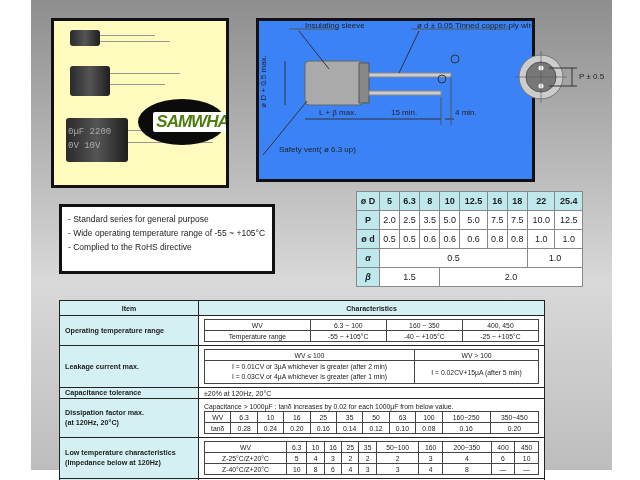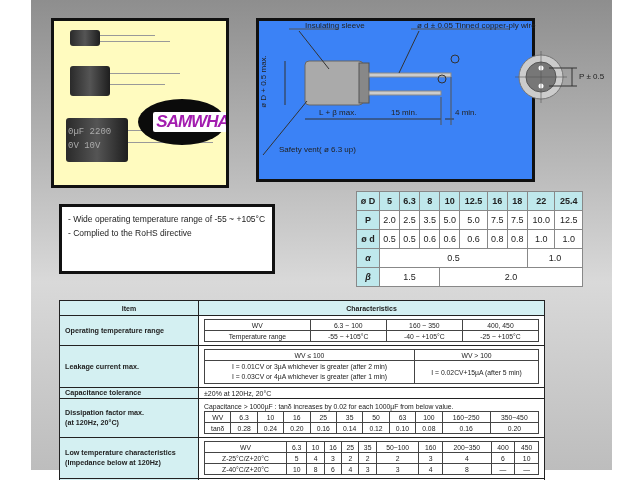--- a/index.html
+++ b/index.html
@@ -7,21 +7,21 @@
          font-family:"Liberation Sans", sans-serif; color:#222; }
   .panel { position:absolute; left:31px; top:0; width:581px; height:470px;
            background:linear-gradient(180deg,#8e8e8e 0%,#b9b9b9 35%,#d9d9d9 60%,#bdbdbd 100%); }
   .photo { position:absolute; left:51px; top:18px; width:178px; height:170px; background:#fffbbf;
            border:3px solid #111; box-sizing:border-box; overflow:hidden; }
   .cap { position:absolute; background:linear-gradient(90deg,#2a2a2a,#555 50%,#1e1e1e); border-radius:3px; }
   .lead { position:absolute; height:1px; background:#999; }
   .logo { position:absolute; left:84px; top:78px; width:88px; height:46px; background:#0b0b0b;
           border-radius:50%; color:#fff; font-weight:bold; font-style:italic; font-size:17px;
           display:flex; align-items:center; justify-content:center; letter-spacing:-1px; }
-  .logo span { background:#fff; color:#a21caf; padding:0 3px; border-radius:2px;margin-left:21px; }
+  .logo span { background:#fff; color:#4d7c0f; padding:0 3px; border-radius:2px;margin-left:21px; }
   .capt { position:absolute; color:#aaa; font-size:9px;font-family:Liberation Mono, monospace; }
   .drawing { position:absolute; left:256px; top:18px; width:279px; height:164px; background:#3b82f6;
              border:3px solid #111; box-sizing:border-box; }
   .drawing .lbl { position:absolute; font-size:8px; color:#222; white-space:nowrap; }
   .features { position:absolute; left:59px; top:204px; width:216px; height:70px; background:#fff;
               border:3px solid #111; box-sizing:border-box; padding:5px 6px; font-size:8.5px; line-height:14px; }
   .features div { white-space:nowrap; }
   table { border-collapse:collapse; }
   .dim { position:absolute; left:316px; top:191px; width:227px; height:92px; font-size:9px; background:#fff;margin-left:40px; }
   .dim td { border:1px solid #888; text-align:center; padding:0; height:18px; }
@@ -91,20 +91,21 @@
   <div class="lbl" style="left:158px;top:0px;">ø d ± 0.05 Tinned copper-ply wire</div>
   <div class="lbl" style="left:-22px;top:56px;transform:rotate(-90deg);">ø D + 0.5 max.</div>
   <div class="lbl" style="left:60px;top:87px;">L + β max.</div>
   <div class="lbl" style="left:132px;top:87px;">15 min.</div>
   <div class="lbl" style="left:196px;top:87px;">4 min.</div>
   <div class="lbl" style="left:20px;top:124px;">Safety vent( ø 6.3 up)</div>
   <div class="lbl" style="left:320px;top:51px;">P ± 0.5</div>
 </div>
 
 <div class="features">
+  <div>- Standard series for general purpose</div>
   <div>- Wide operating temperature range of -55 ~ +105°C</div>
   <div>- Complied to the RoHS directive</div>
 </div>
 
 <table class="dim">
   <tbody>
       <tr class="first">
     <td>ø D</td>
     <td>5</td>
     <td>6.3</td>

